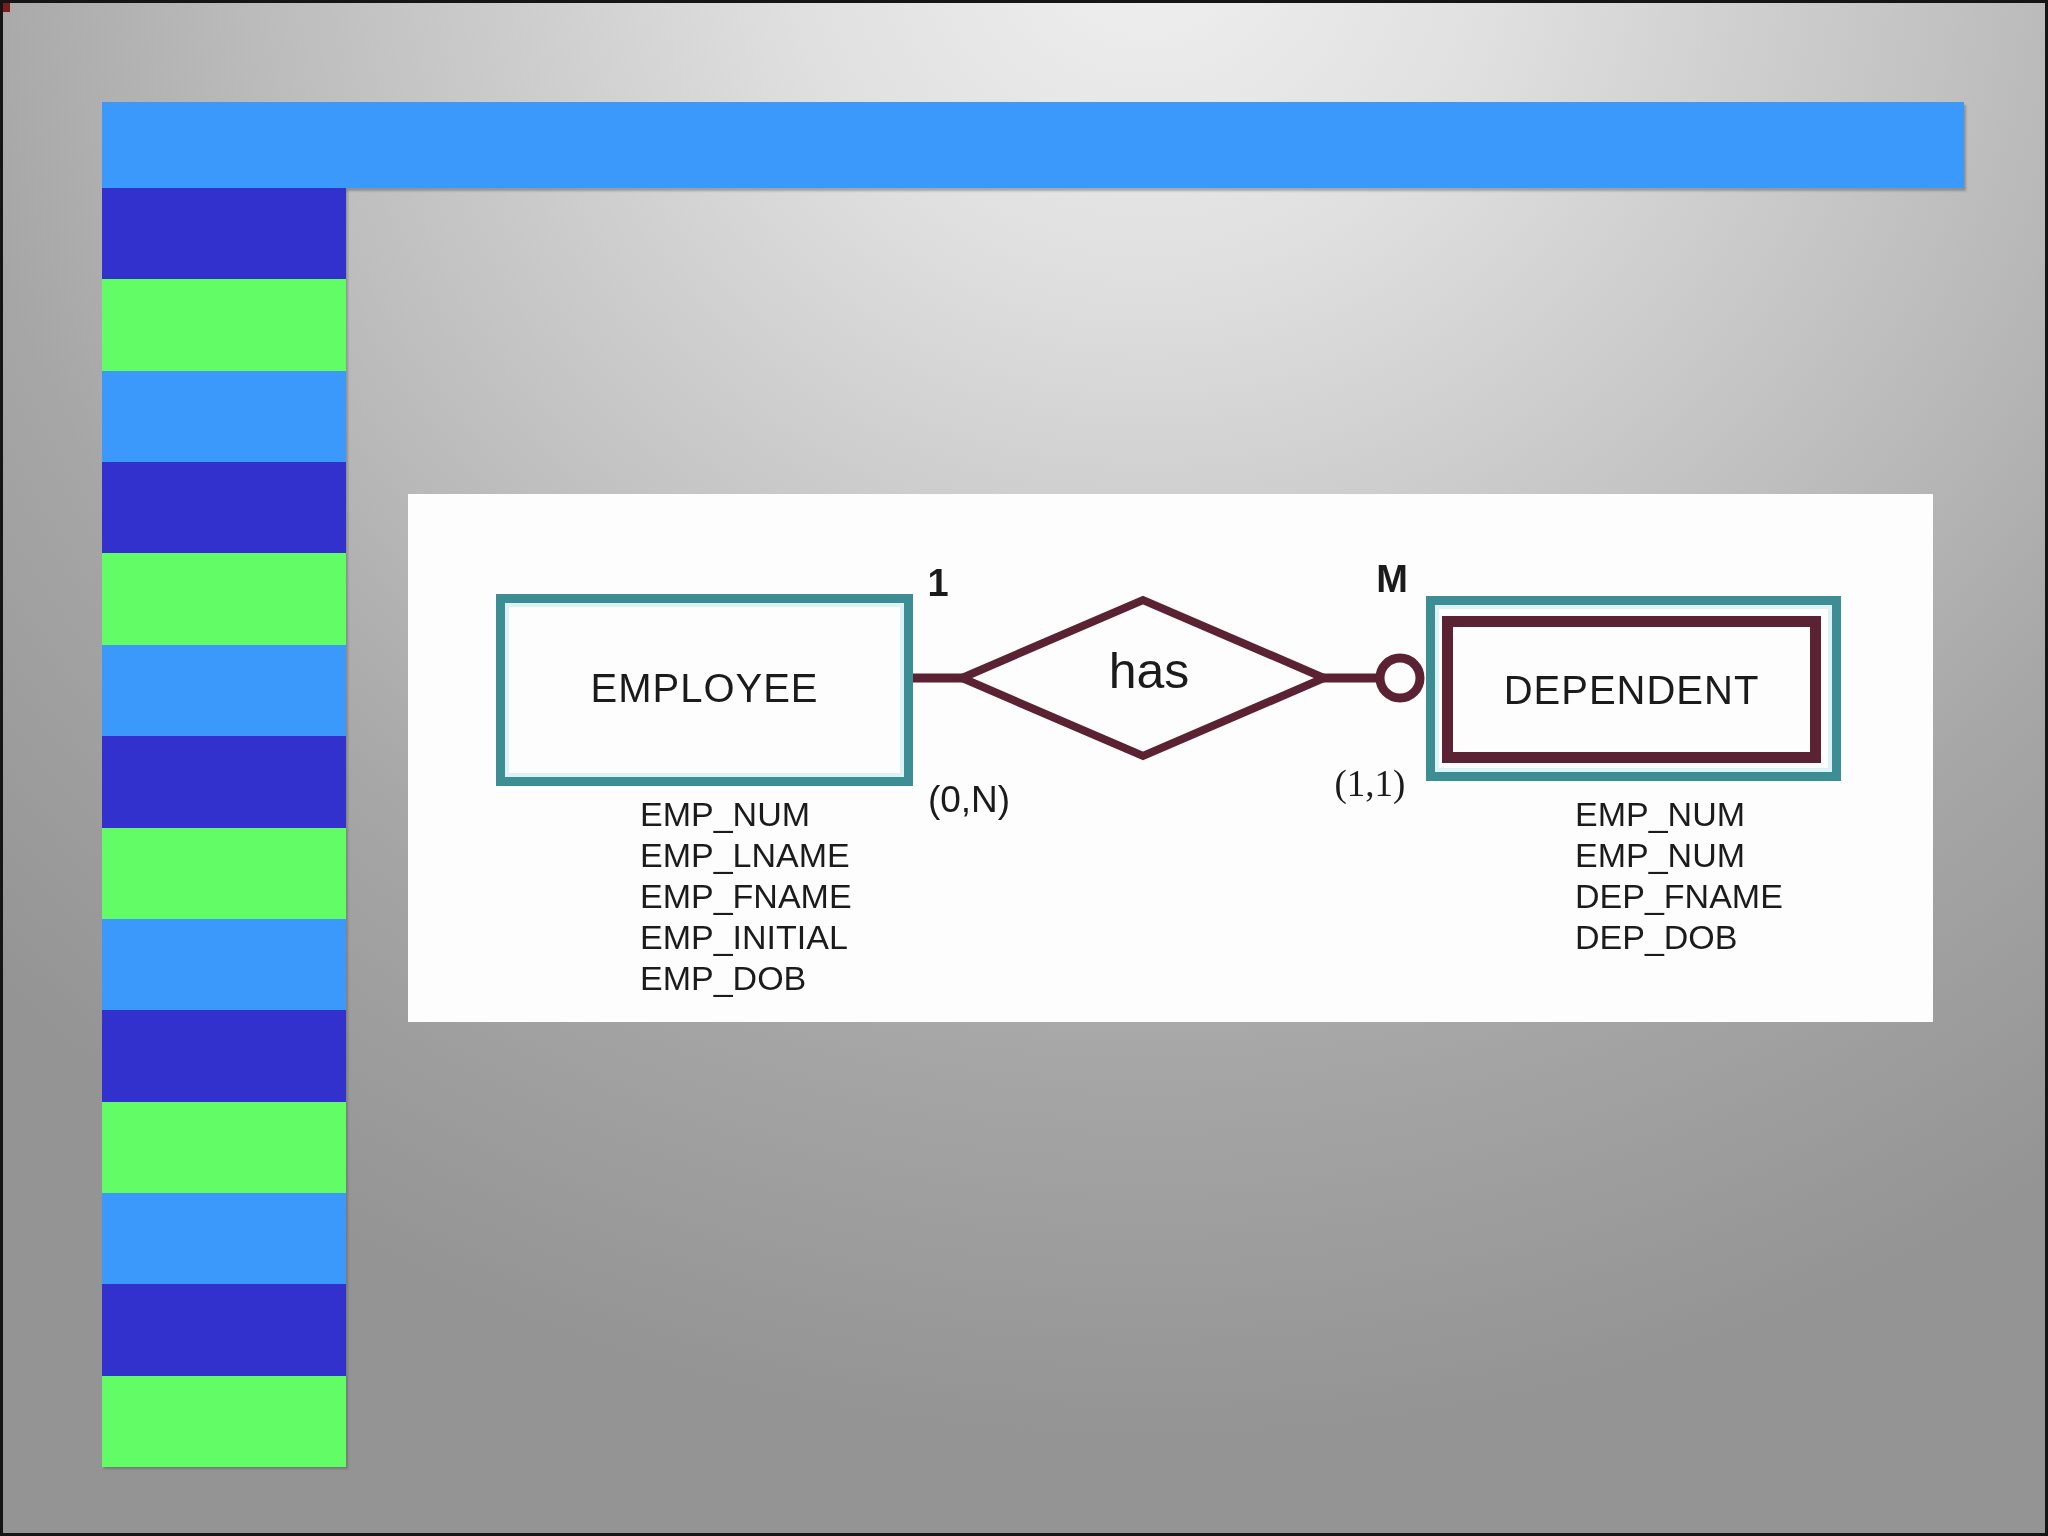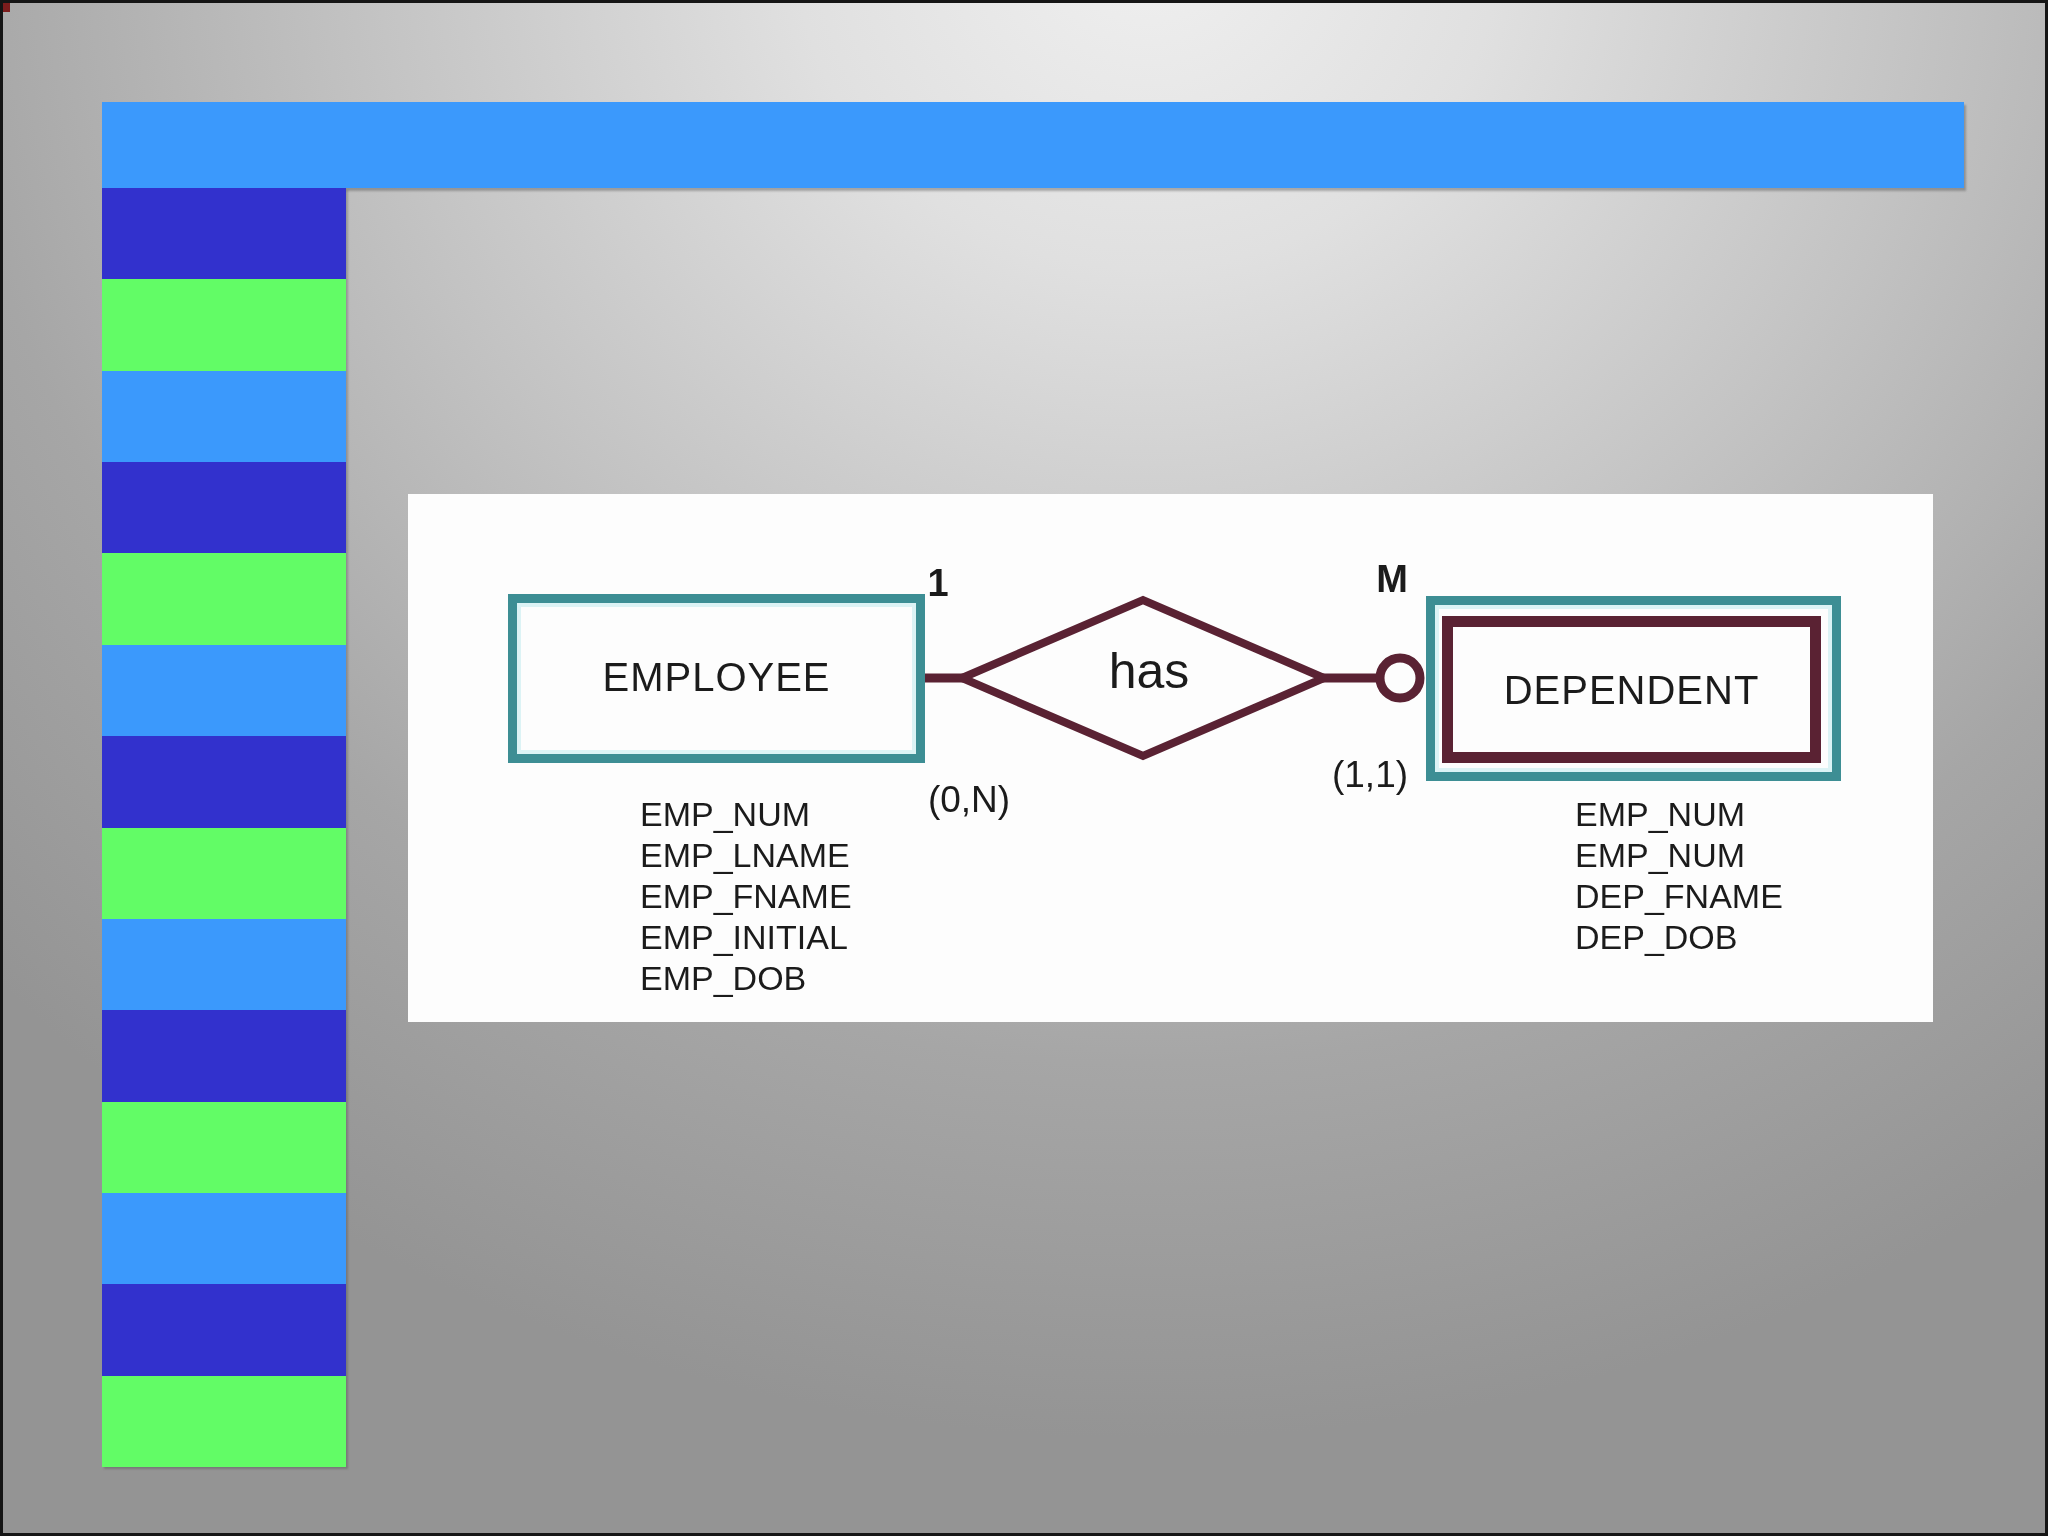--- a/index.html
+++ b/index.html
@@ -53,21 +53,21 @@
   .connector{stroke:var(--relationship-maroon,#5a2233);stroke-width:9;}
   .diamond{fill:var(--panel-white,#fdfdfd);stroke:var(--relationship-maroon,#5a2233);stroke-width:8;}
   .ring{fill:var(--panel-white,#fdfdfd);stroke:var(--relationship-maroon,#5a2233);stroke-width:9;}
   
   .entity-box{
     position:absolute;
     border:9px solid var(--entity-border-teal,#3d8e94);
     box-shadow:inset 0 0 0 4px rgba(216,242,244,.9);
     background:var(--panel-white,#fdfdfd);
   }
-  .emp-box{left:88px;top:100px;width:417px;height:169px;margin-left:12px;}
+  .emp-box{left:88px;top:100px;width:417px;height:192px;}
   .dep-box{left:1018px;top:102px;width:415px;height:185px;}
   .dep-inner{
     position:absolute;left:7px;top:11px;right:11px;bottom:9px;
     border:11px solid var(--relationship-maroon,#5a2233);
     background:var(--panel-white,#fdfdfd);
     padding-left:24px;
   }
   .entity-label{
     position:absolute;left:0;right:0;top:50%;
     transform:translateY(-54%);
@@ -80,21 +80,21 @@
   .dlabel{
     position:absolute;transform:translateX(-50%);
     color:var(--diagram-text,#1b1b1b);
     white-space:nowrap;
   }
   .card{font-size:38px;font-weight:bold;}
   .card-1{left:530px;top:68px;}
   .card-m{left:984px;top:64px;}
   .part{font-size:37px;}
   .part-left{left:561px;top:274px;margin-top:11px;}
-  .part-right{left:962px;top:260px;}
+  .part-right{left:962px;top:268px;font-family:Liberation Serif, serif;}
   .has-label{left:741px;top:148px;font-size:50px;}
   
   .attr-list{
     position:absolute;top:300px;
     font-size:34px;line-height:41px;
     color:var(--diagram-text,#1b1b1b);
     white-space:nowrap;
     margin-left:40px;
   }
   .attrs-left{left:192px;}

